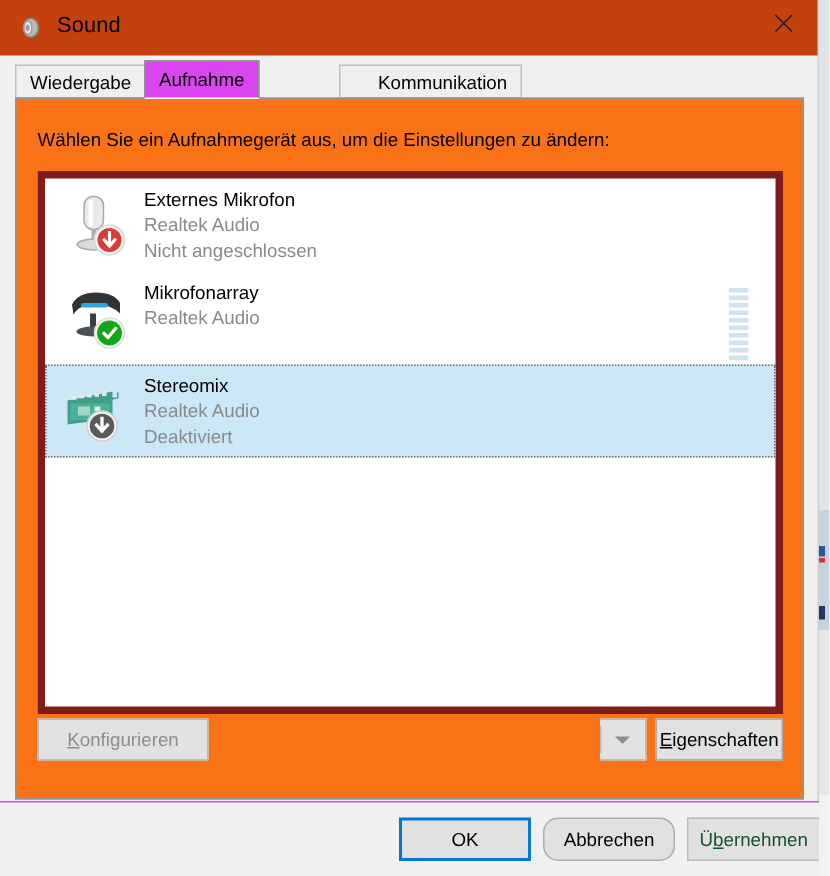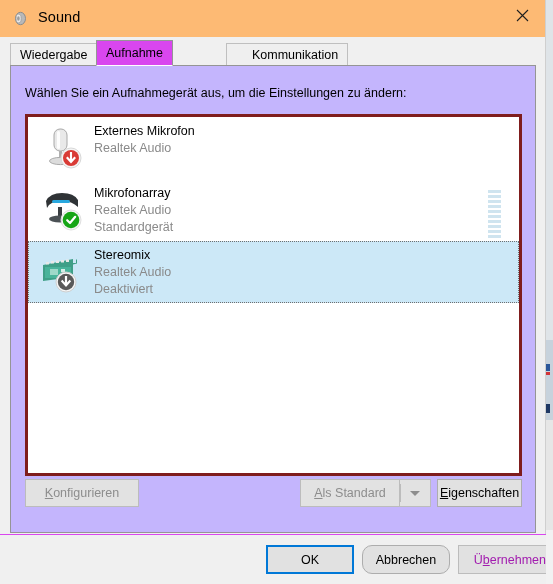--- a/index.html
+++ b/index.html
@@ -51,21 +51,21 @@
     background: #f0f0f0;
     border-right: 1px solid #cfcfcf;
     box-sizing: border-box;
   }
 
   
   #titlebar {
     position: absolute;
     top: 0; left: 0; right: 0;
     height: 37px;
-    background: #fdba74;
+    background: #c2410c;
   }
   #title-icon {
     position: absolute;
     left: 12px; top: 10px;
     width: 17px; height: 17px;
   }
   #title-text {
     position: absolute;
     left: 38px; top: 9px;
     font-size: 14.5px;
@@ -111,40 +111,40 @@
     z-index: 3;
   }
 
   
   #tabpage {
     position: absolute;
     left: 10px; top: 65px;
     width: 526px;
     height: 468px;
     box-sizing: border-box;
-    background: #c4b5fd;
+    background: #f97316;
     border: 1px solid #959595;
     text-decoration: underline;
   }
   #instruction {
     position: absolute;
     left: 14px; top: 20px;
     font-size: 12.5px;
     color: #000000;
   }
 
   
   #device-list {
     position: absolute;
     left: 14px; top: 48px;
     width: 497px;
     height: 362px;
     box-sizing: border-box;
     background: #ffffff;
-    border: 3px solid #7f1d1d;
+    border: 5px solid #7f1d1d;
     overflow: hidden;
   }
   .device-row {
     position: relative;
     height: 62px;
     box-sizing: border-box;
     cursor: default;
   }
   .device-row.selected {
     background: #cce8f7;
@@ -244,21 +244,21 @@
     font-family: "Liberation Sans", sans-serif;
     font-size: 12.5px;
     color: #000000;
     display: flex; align-items: center; justify-content: center;
     cursor: default;
   }
   .footer-btn.default {
     border: 2px solid #0078d7;
     background: #e1e1e1;
   }
-  .footer-btn.disabled { color: #a21caf; border-color: #bcbcbc; justify-content: flex-end; }
+  .footer-btn.disabled { color: #14532d; border-color: #bcbcbc; }
   #btn-ok     { left: 266px; width: 88px; }
   #btn-cancel { left: 362px; width: 88px; border-radius: 10px; }
   #btn-apply  { left: 458px; width: 88px; border-right: none; }
 </style>
 </head>
 <body>
 
 <div id="bg-sliver">
   <div class="bgband b1"></div>
   <div class="bgband b2"></div>
@@ -307,39 +307,39 @@
             <path d="M20.5 26 L20.5 33" stroke="#b0b0b0" stroke-width="3" fill="none"></path>
             <ellipse cx="20.5" cy="36" rx="11" ry="3.6" fill="#dcdcdc" stroke="#aaaaaa" stroke-width="1"></ellipse>
             <circle cx="31" cy="33" r="10" fill="#f4f4f4" stroke="#d8d8d8" stroke-width="1"></circle>
             <circle cx="31" cy="33" r="8" fill="#d93b36"></circle>
             <path d="M31 28 L31 36 M27.5 33 L31 37 L34.5 33" stroke="#ffffff" stroke-width="2.1" fill="none" stroke-linecap="square"></path>
           </svg>
         </div>
         <div class="device-text">
           <div class="device-name">Externes Mikrofon</div>
           <div class="device-sub">Realtek Audio</div>
+          <div class="device-sub">Nicht angeschlossen</div>
         </div>
       </div>
 
       <div class="device-row">
         <div class="device-icon-wrap">
           <svg width="48" height="46" viewBox="0 0 48 46">
             <path d="M6 14 Q10 6 22 6 Q34 6 38 13 L38 20 Q32 14 22 14 Q10 14 7 21 Z" fill="#2f3336"></path>
             <rect x="12" y="13" width="18" height="3" rx="1.5" fill="#29a8df"></rect>
             <path d="M18 20 L22 20 L22 30 L18 30 Z" fill="#3a3f42"></path>
             <ellipse cx="20" cy="32" rx="11" ry="3.4" fill="#4b5155"></ellipse>
             <circle cx="31" cy="33" r="10" fill="#f4f4f4" stroke="#e0e0e0" stroke-width="1"></circle>
             <circle cx="31" cy="33" r="8.3" fill="#16a516"></circle>
             <path d="M27.2 33.2 L30 36 L35.2 29.8" stroke="#ffffff" stroke-width="2.2" fill="none" stroke-linecap="round" stroke-linejoin="round"></path>
           </svg>
         </div>
         <div class="device-text">
           <div class="device-name">Mikrofonarray</div>
           <div class="device-sub">Realtek Audio</div>
-          <div class="device-sub">Standardgerät</div>
         </div>
         <div class="level-meter">
           <div class="level-seg"></div>
           <div class="level-seg"></div>
           <div class="level-seg"></div>
           <div class="level-seg"></div>
           <div class="level-seg"></div>
           <div class="level-seg"></div>
           <div class="level-seg"></div>
           <div class="level-seg"></div>
@@ -371,23 +371,20 @@
           <div class="device-sub">Deaktiviert</div>
         </div>
       </div>
 
     </div>
 
     <div class="btn disabled" id="btn-configure">
       <span><u>K</u>onfigurieren</span>
     </div>
 
-    <div class="btn disabled" id="btn-setdefault">
-      <span><u>A</u>ls Standard</span>
-    </div>
     <div class="btn disabled" id="btn-setdefault-arrow">
       <span class="sep"></span>
       <span class="caret"></span>
     </div>
 
     <div class="btn" id="btn-properties">
       <span><u>E</u>igenschaften</span>
     </div>
 
   </div>

